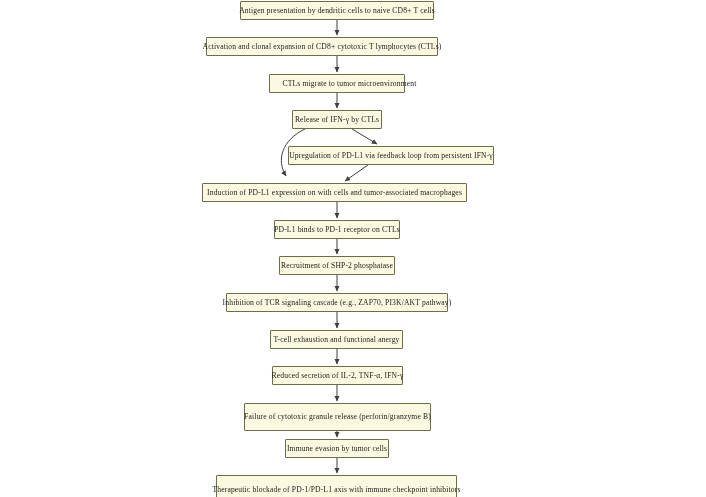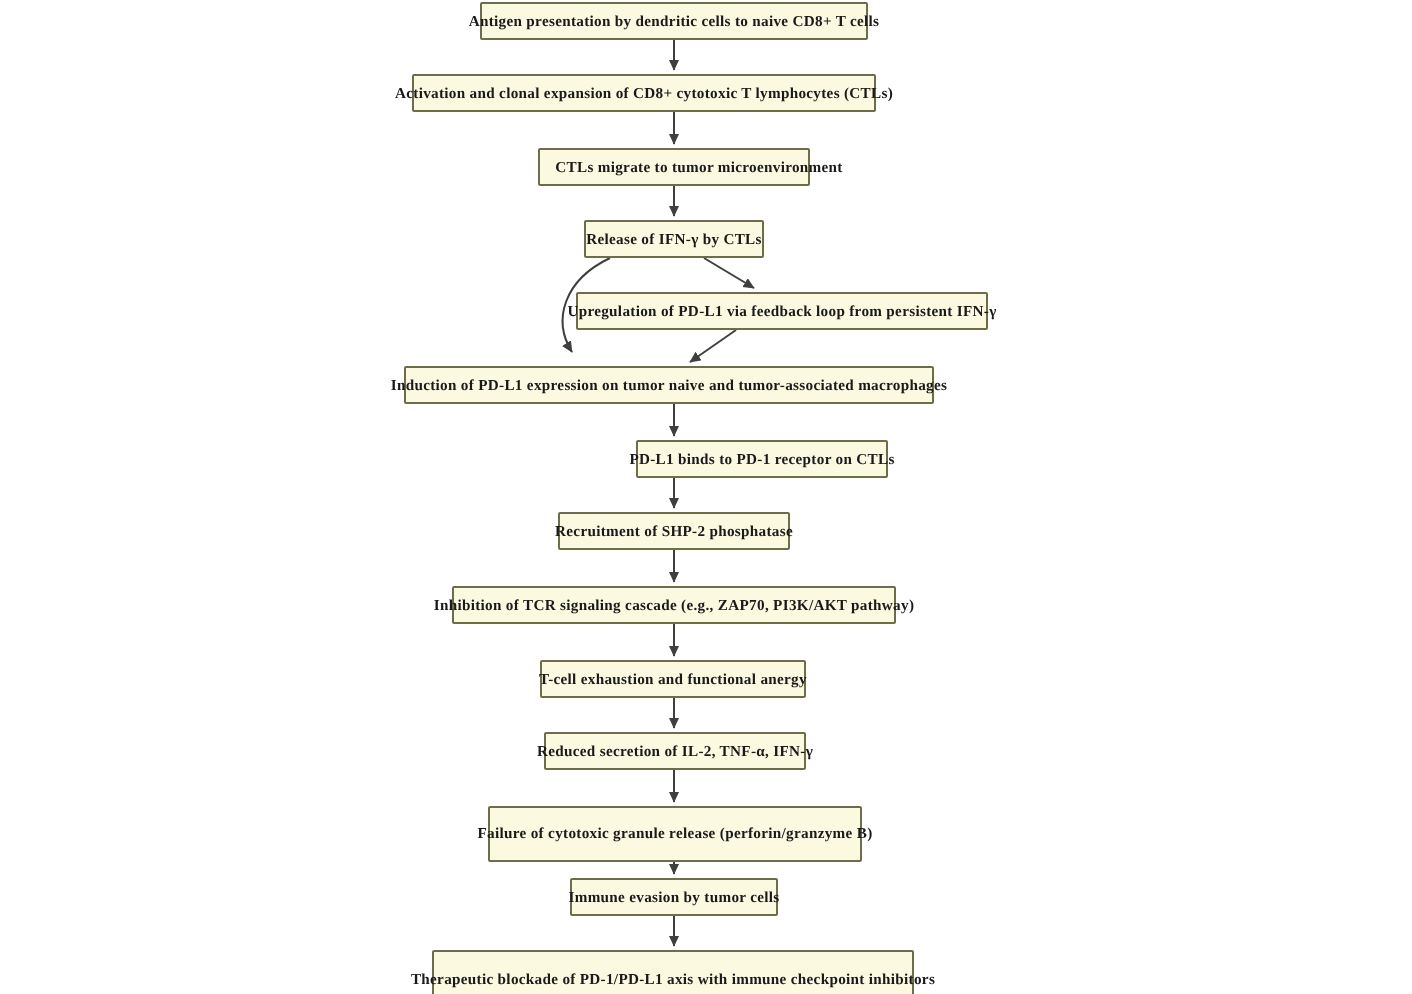--- a/index.html
+++ b/index.html
@@ -39,21 +39,20 @@
     display: flex;
     align-items: center;
     justify-content: center;
     text-align: center;
     white-space: nowrap;
     padding: 0 7px;
     border-radius: 1px;
   }
   .node-label {
     display: block;
-    font-weight: bold;
   }
 </style>
 </head>
 <body>
 
 <div id="flowchart">
 
   <svg id="edge-layer" viewBox="0 0 706 497" width="706" height="497" xmlns="http://www.w3.org/2000/svg">
     <defs>
       <marker id="arrowhead" markerWidth="7" markerHeight="7" refX="5.2" refY="2.6" orient="auto" markerUnits="strokeWidth">
@@ -99,23 +98,23 @@
   <div class="node" style="left: 269px; top: 74px; width: 136px; height: 19px; padding-left: 32px;">
     <span class="node-label">CTLs migrate to tumor microenvironment</span>
   </div>
   <div class="node" style="left: 292px; top: 110px; width: 90px; height: 19px;">
     <span class="node-label">Release of IFN-γ by CTLs</span>
   </div>
   <div class="node" style="left: 288px; top: 146px; width: 206px; height: 19px;">
     <span class="node-label">Upregulation of PD-L1 via feedback loop from persistent IFN-γ</span>
   </div>
   <div class="node" style="left: 202px; top: 183px; width: 265px; height: 19px;">
-    <span class="node-label">Induction of PD-L1 expression on tumor naive and tumor-associated macrophages</span>
+    <span class="node-label">Induction of PD-L1 expression on with cells and tumor-associated macrophages</span>
   </div>
-  <div class="node" style="left: 274px; top: 220px; width: 126px; height: 19px; margin-left: 44px;">
+  <div class="node" style="left: 274px; top: 220px; width: 126px; height: 19px;">
     <span class="node-label">PD-L1 binds to PD-1 receptor on CTLs</span>
   </div>
   <div class="node" style="left: 279px; top: 256px; width: 116px; height: 19px;">
     <span class="node-label">Recruitment of SHP-2 phosphatase</span>
   </div>
   <div class="node" style="left: 226px; top: 293px; width: 222px; height: 19px;">
     <span class="node-label">Inhibition of TCR signaling cascade (e.g., ZAP70, PI3K/AKT pathway)</span>
   </div>
   <div class="node" style="left: 270px; top: 330px; width: 133px; height: 19px; justify-content: center;">
     <span class="node-label">T-cell exhaustion and functional anergy</span>

